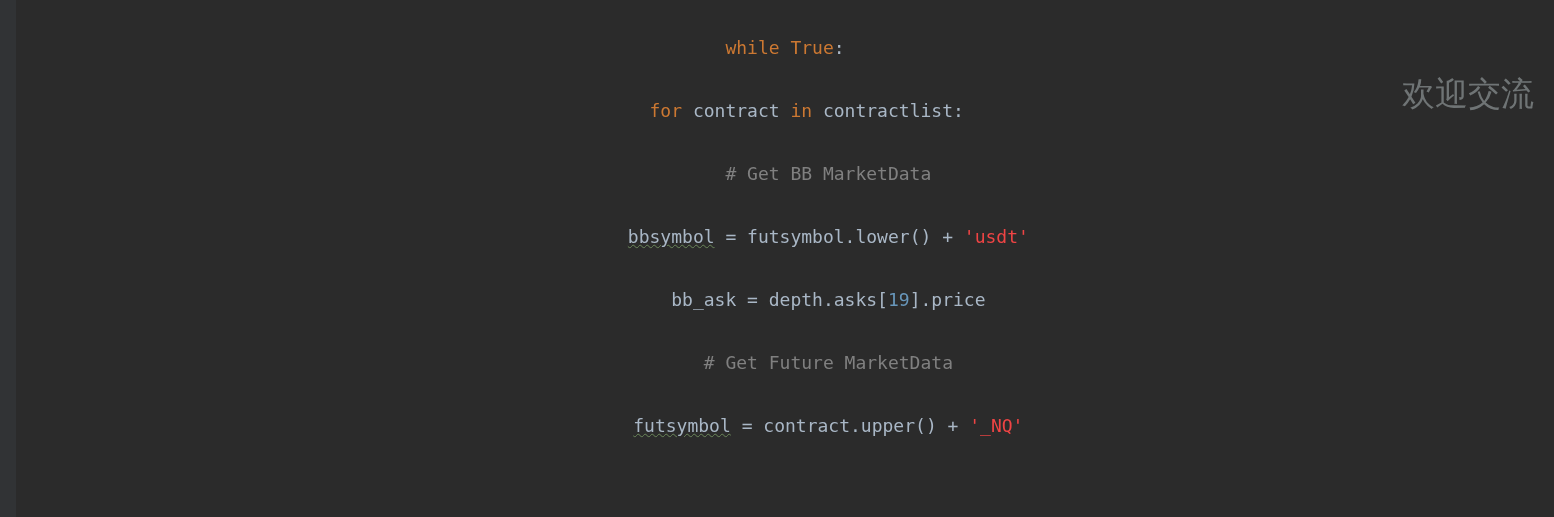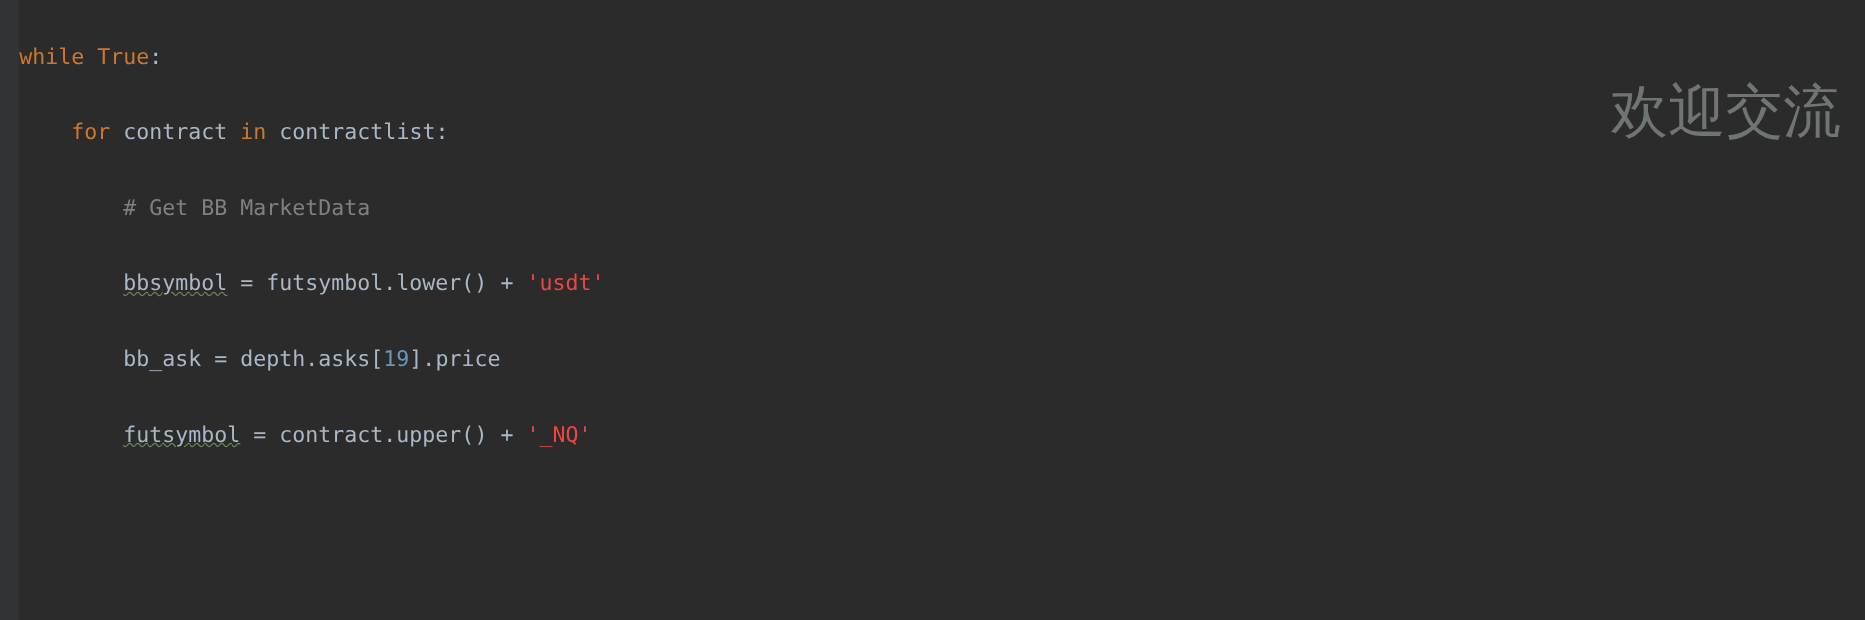--- a/index.html
+++ b/index.html
@@ -22,52 +22,53 @@
     background: #313335;
   }
   .code-area {
     position: absolute;
     left: 16px;
     top: 0;
     right: 0;
     bottom: 0;
     padding-left: 0;
   }
-  .line { display: block; height: 31.5px; }
+  .line { display: block; height: 31.5px; text-align: center; }
   .kw { color: #cc7832; }
   .str { color: #ef4444; }
   .num { color: #6897bb; }
   .comment { color: #808080; }
   .typo { text-decoration: underline wavy #6a8759; text-decoration-thickness: 1px; }
   .watermark {
     position: absolute;
     right: 20px;
     top: 70px;
     font-family: 'PingFang SC','Microsoft YaHei',sans-serif;
     color: #6f7475;
-    font-size: 48px;
+    font-size: 33px;
     line-height: 48px;
     pointer-events: none;
     white-space: nowrap;
     text-align: left;
   }
 </style>
 </head>
 <body>
 
 
 
 <div class="gutter"></div>
 
 <div class="code-area">
 <span class="line"><span class="kw">while </span><span class="kw">True</span><span>:</span></span>
 <span class="line">    <span class="kw">for </span><span>contract </span><span class="kw">in </span><span>contractlist:</span></span>
 <span class="line">        <span class="comment"># Get BB MarketData</span></span>
 <span class="line">        <span class="typo">bbsymbol</span><span> = futsymbol.lower() + </span><span class="str">'usdt'</span></span>
 <span class="line">        <span>bb_ask = depth.asks[</span><span class="num">19</span><span>].price</span></span>
+<span class="line">        <span class="comment"># Get Future MarketData</span></span>
 <span class="line">        <span class="typo">futsymbol</span><span> = contract.upper() + </span><span class="str">'_NQ'</span></span>
 
 
 
 
 
 
 
 
 </div>

